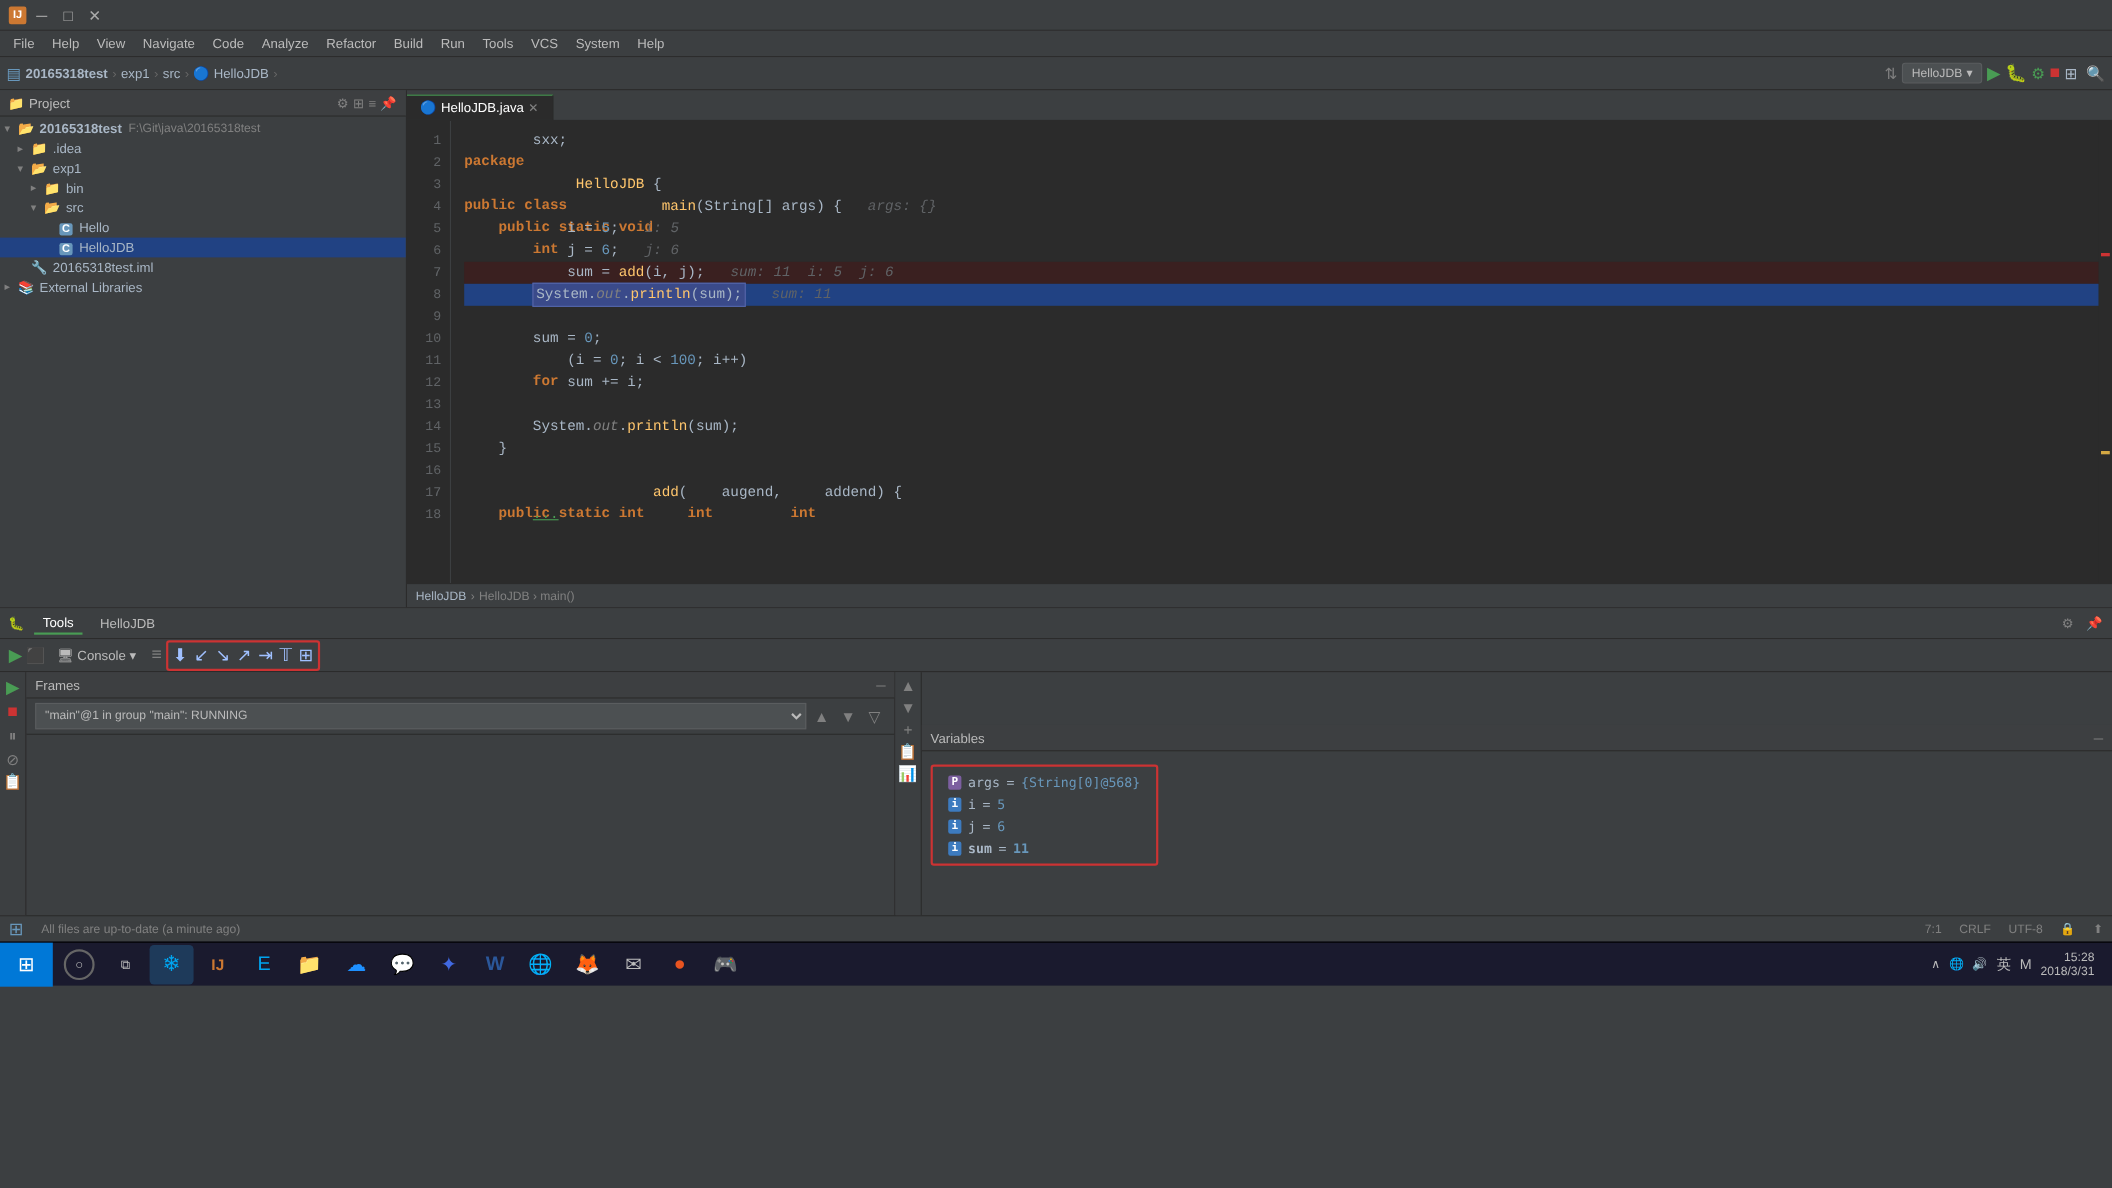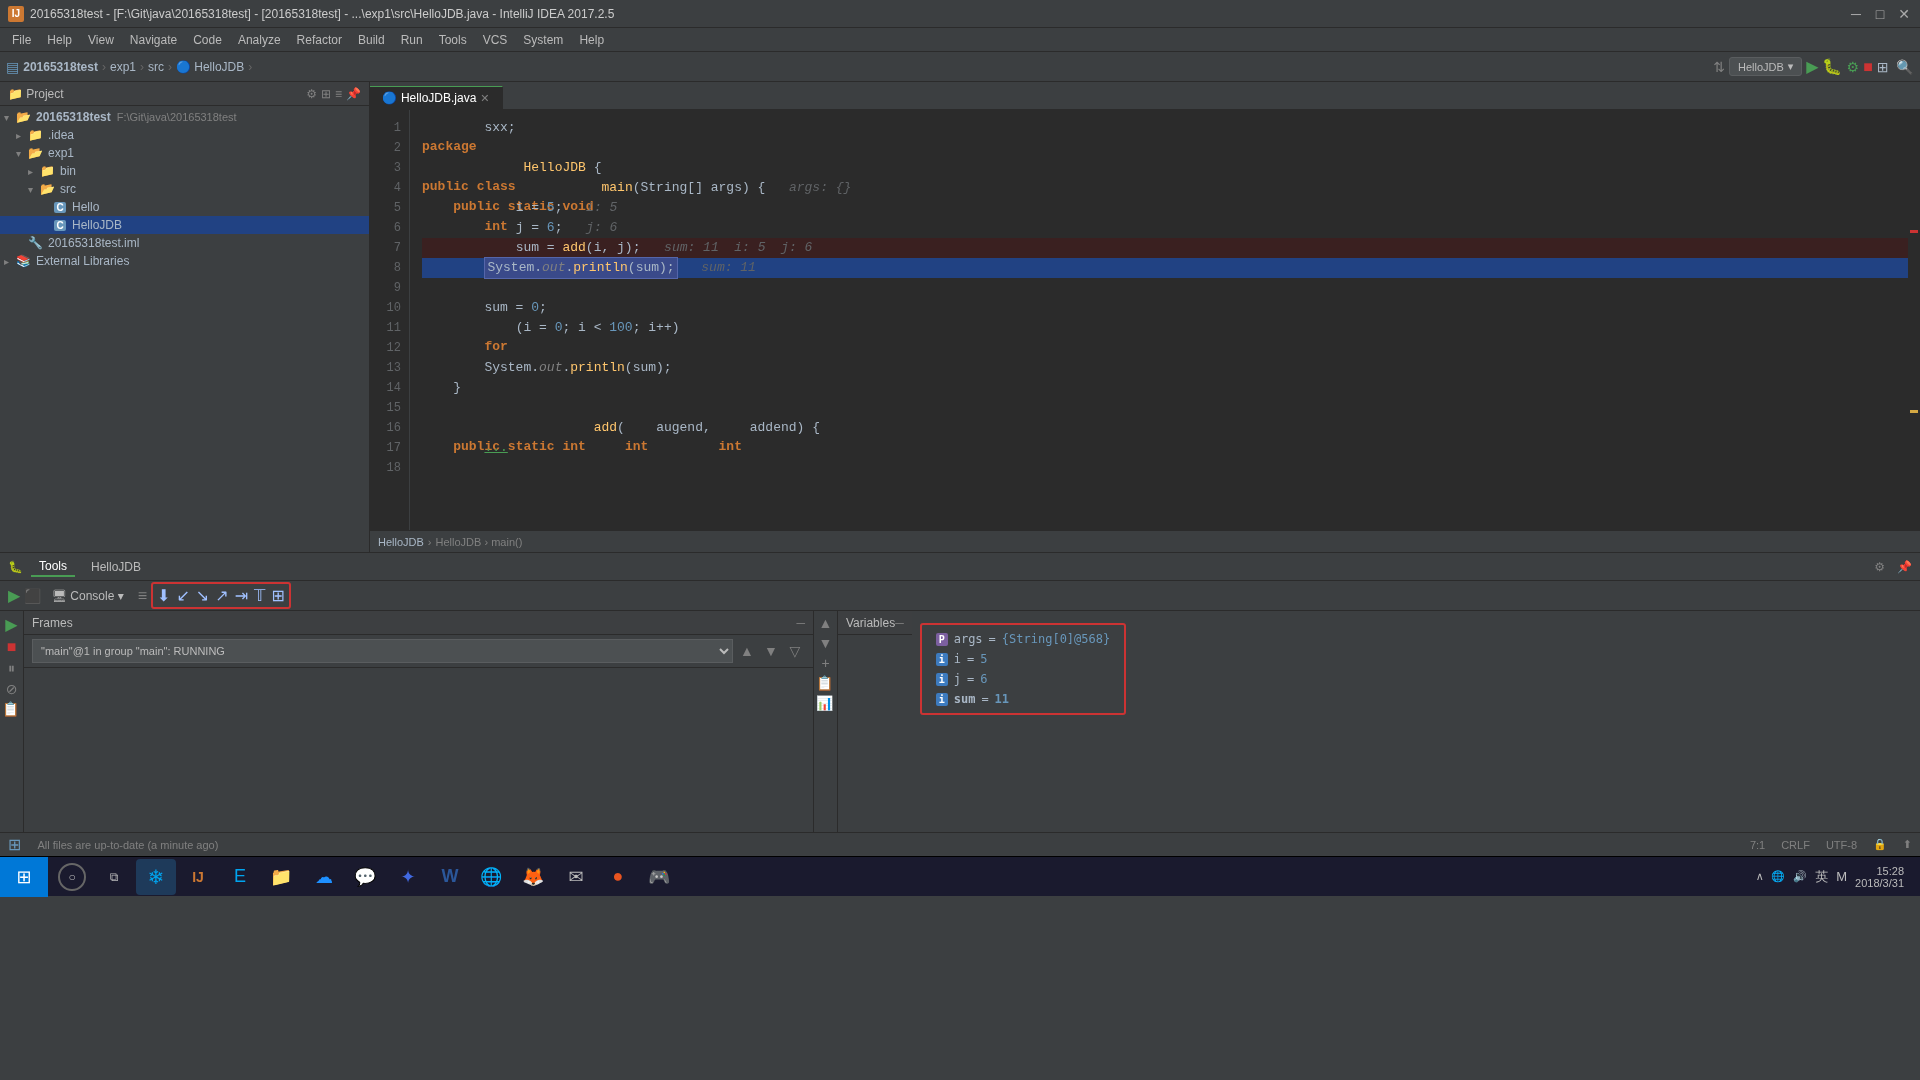--- a/index.html
+++ b/index.html
@@ -74,21 +74,21 @@
     #frames-panel { width: 790px; border-right: 1px solid #2b2b2b; display:flex; flex-direction:column; }
     #frames-header { height: 24px; background: #3d3f41; display:flex; align-items:center; padding: 0 8px; font-size:12px; color:#bbb; gap: 4px; border-bottom:1px solid #2b2b2b; justify-content:space-between; }
     #frames-content { flex:1; overflow:auto; }
     .frame-select { background: #4c5052; border: 1px solid #5a5d5f; color: #bbb; font-size:11px; height:24px; padding: 0 4px; flex:1; }
     .frame-row { padding: 4px 12px; font-size:12px; cursor:pointer; font-family: monospace; }
     .frame-row.selected { background: #214283; color: #fff; }
     .frame-row .frame-method { color: #ffc66d; }
     .frame-row .frame-class { color: #a9b7c6; font-style:italic; }
     .frame-btn { width: 20px; height: 20px; background: none; border:none; color:#808080; cursor:pointer; font-size:14px; display:flex; align-items:center; justify-content:center; }
 
-    #variables-panel { flex:1; display:flex; flex-direction:row; }
+    #variables-panel { flex:1; display:flex; flex-direction:column;margin-top:48px; }
     #variables-header { height: 24px; background: #3d3f41; display:flex; align-items:center; padding: 0 8px; font-size:12px; color:#bbb; border-bottom:1px solid #2b2b2b; justify-content:space-between; }
     #variables-content { flex:1; padding: 8px; }
     .var-item { padding: 3px 6px; font-size:12px; font-family: monospace; display:flex; align-items:center; gap:6px; }
     .var-icon { font-size:10px; font-weight:bold; padding: 1px 3px; border-radius:2px; }
     .var-icon.purple { background: #7c5fa0; color: white; }
     .var-icon.blue { background: #3d7bbf; color: white; }
     .var-name { color: #a9b7c6; }
     .var-value { color: #6897bb; }
     .var-box { border: 2px solid #cc3333; border-radius: 3px; padding: 4px 8px; display: inline-block; margin: 4px 0; }
 
@@ -113,21 +113,20 @@
 
     #right-gutter { width: 12px; background: #2b2b2b; position:relative; }
     #right-gutter .gutter-marker { position:absolute; right:2px; width:8px; height:3px; background:#cc3333; }
     #right-gutter .gutter-scroll { position:absolute; right:2px; width:8px; height:3px; background:#d4a843; }
   </style>
 </head>
 <body>
 
 <div id="title-bar">
   <div class="title-icon">IJ</div>
-  <div class="title-text">20165318test - [F:\Git\java\20165318test] - [20165318test] - ...\exp1\src\HelloJDB.java - IntelliJ IDEA 2017.2.5</div>
   <div class="window-controls">
     <div class="win-btn">─</div>
     <div class="win-btn">□</div>
     <div class="win-btn">✕</div>
   </div>
 </div>
 
 <div id="menu-bar">
   <div class="menu-item">File</div>
   <div class="menu-item">Help</div>
@@ -324,20 +323,23 @@
         <div class="code-line">&nbsp;</div>
 
         <div class="code-line">
           <span>&nbsp;&nbsp;&nbsp;&nbsp;&nbsp;&nbsp;&nbsp;&nbsp;sum = </span><span class="num">0</span><span>;</span>
         </div>
 
         <div class="code-line">
           <span>&nbsp;&nbsp;&nbsp;&nbsp;&nbsp;&nbsp;&nbsp;&nbsp;</span><span class="kw">for</span><span> (i = </span><span class="num">0</span><span>; i &lt; </span><span class="num">100</span><span>; i++)</span>
         </div>
 
+        <div class="code-line">
+          <span>&nbsp;&nbsp;&nbsp;&nbsp;&nbsp;&nbsp;&nbsp;&nbsp;&nbsp;&nbsp;&nbsp;&nbsp;sum += i;</span>
+        </div>
 
         <div class="code-line">&nbsp;</div>
 
         <div class="code-line">
           <span>&nbsp;&nbsp;&nbsp;&nbsp;&nbsp;&nbsp;&nbsp;&nbsp;System.</span><span style="color:#808080; font-style:italic;">out</span><span>.</span><span class="method">println</span><span>(sum);</span>
         </div>
 
         <div class="code-line">
           <span>&nbsp;&nbsp;&nbsp;&nbsp;}</span>
         </div>

